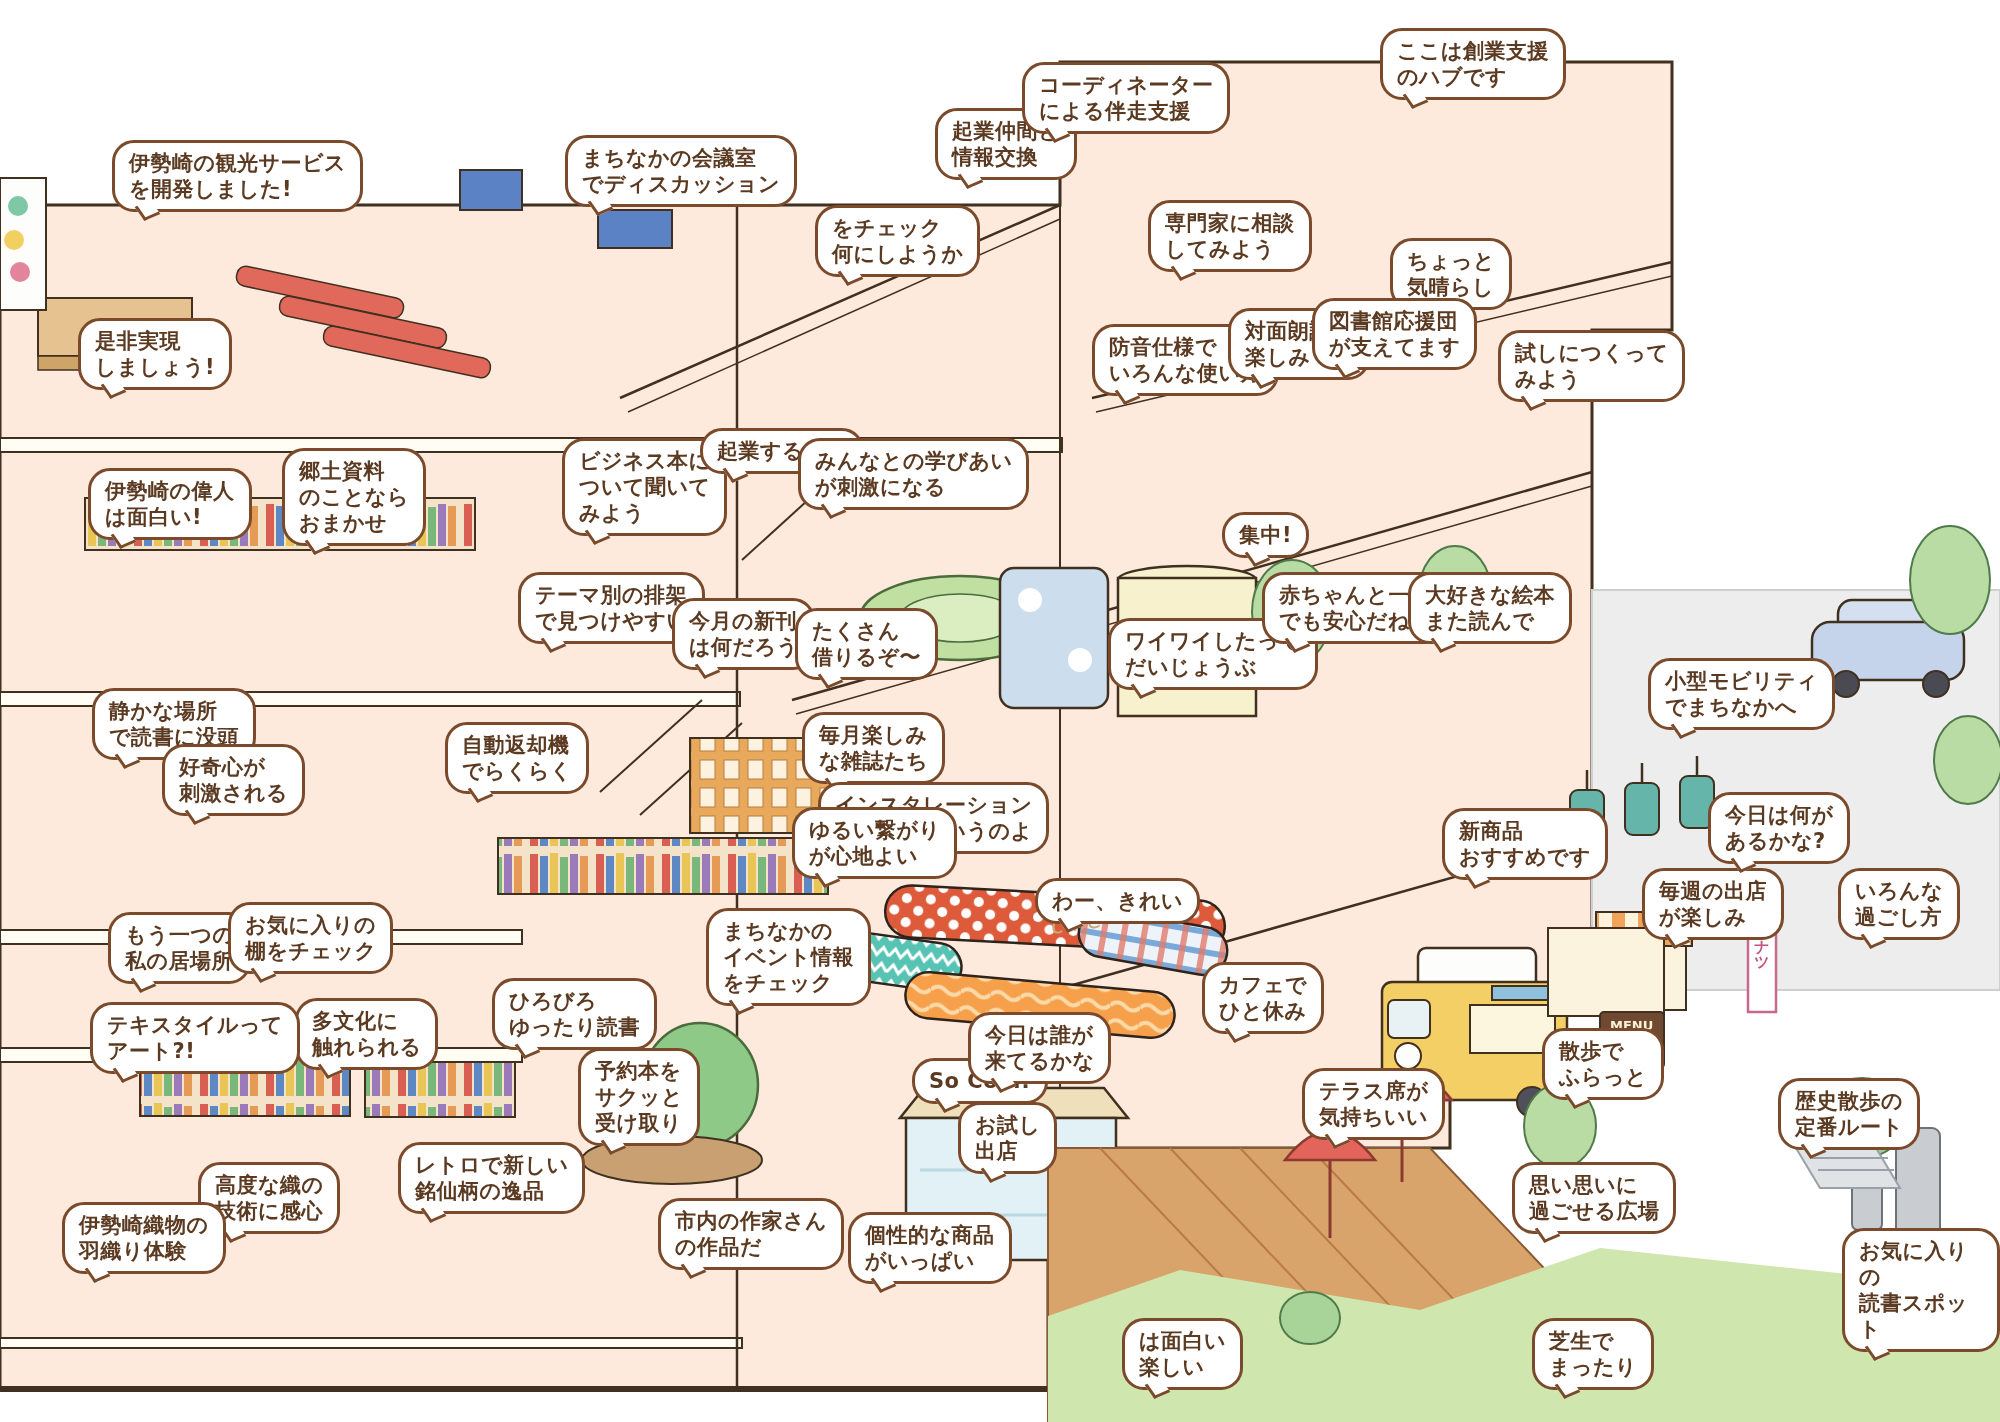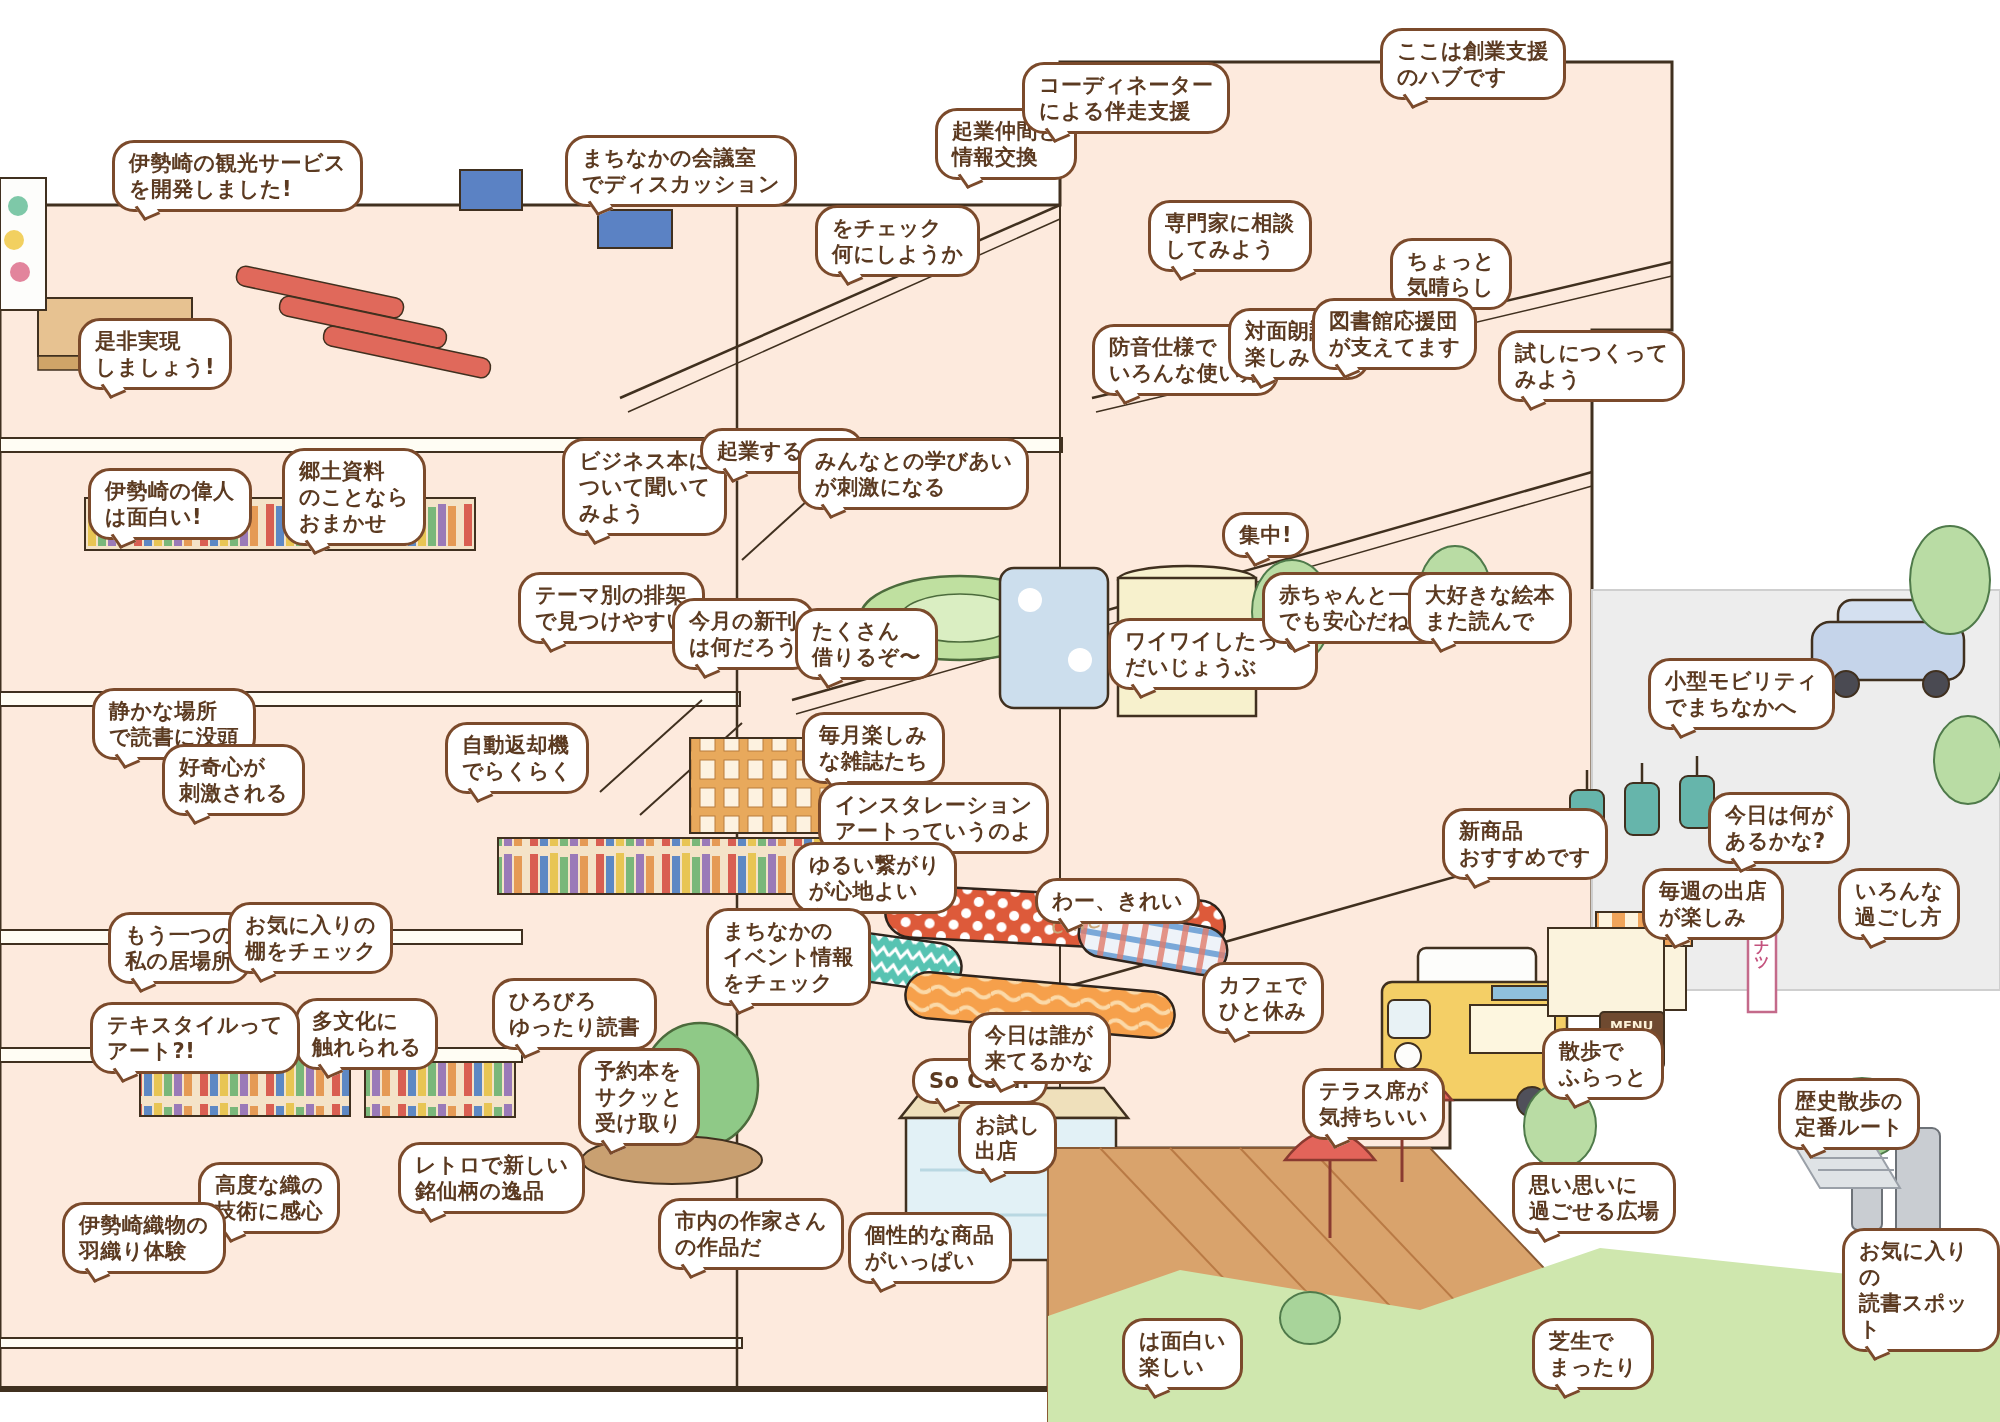--- a/index.html
+++ b/index.html
@@ -272,21 +272,21 @@
 <div class="bubble" style="left:92px;top:688px">静かな場所
 で読書に没頭</div>
 <div class="bubble" style="left:162px;top:744px">好奇心が
 刺激される</div>
 <div class="bubble" style="left:445px;top:722px">自動返却機
 でらくらく</div>
 <div class="bubble" style="left:802px;top:712px">毎月楽しみ
 な雑誌たち</div>
 <div class="bubble" style="left:818px;top:782px">インスタレーション
 アートっていうのよ</div>
-<div class="bubble" style="left:792px;top:842px">ゆるい繋がり
+<div class="bubble" style="left:792px;top:807px">ゆるい繋がり
 が心地よい</div>
 <div class="bubble" style="left:706px;top:908px">まちなかの
 イベント情報
 をチェック</div>
 <div class="bubble" style="left:1035px;top:878px">わー、きれい</div>
 <div class="bubble" style="left:108px;top:912px">もう一つの
 私の居場所</div>
 <div class="bubble" style="left:228px;top:902px">お気に入りの
 棚をチェック</div>
 <div class="bubble" style="left:295px;top:998px">多文化に

